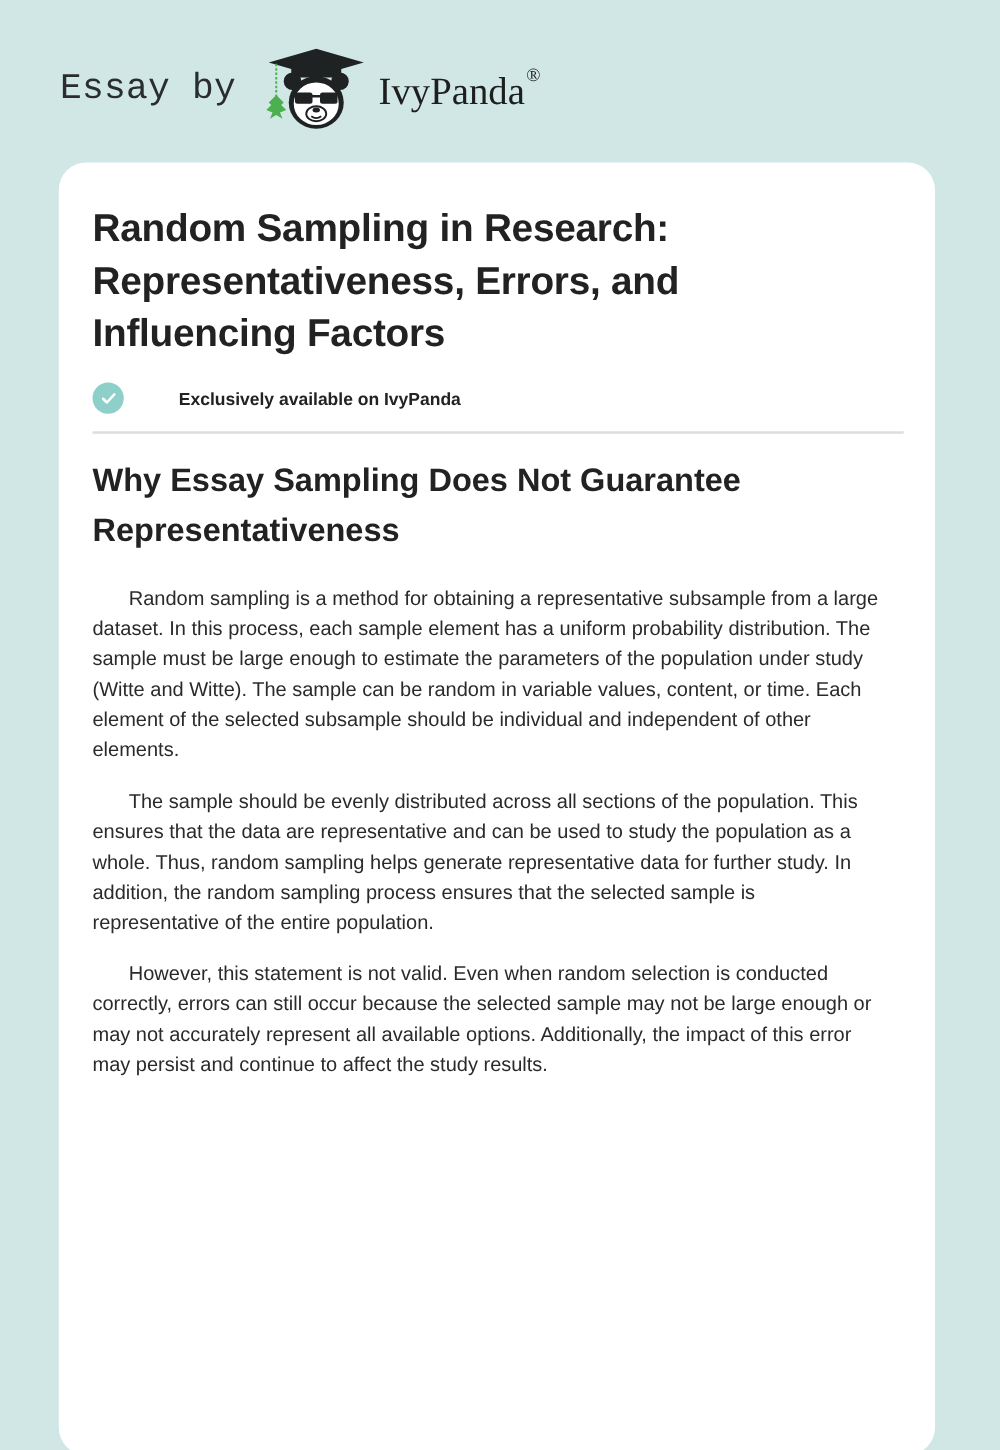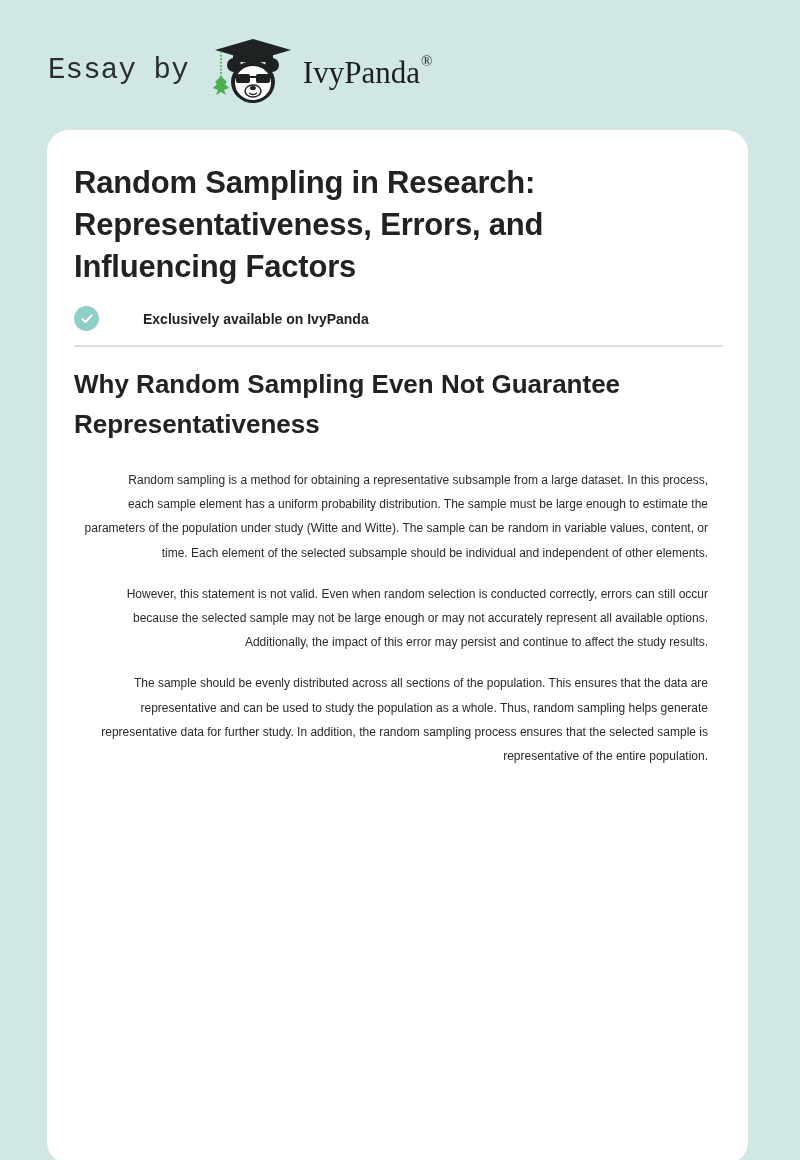--- a/index.html
+++ b/index.html
@@ -115,25 +115,24 @@
       color: #222;
     }
     .body-text {
       position: absolute;
       left: 27px;
       top: 338px;
       width: 650px;
     }
     .body-text p {
       margin: 0 16px 17px 0;
-      font-size: 12px;
+      font-size: 16px;
       line-height: 24.2px;
       color: #2a2a2a;
       text-indent: 29px;
-      text-align: right;
     }
   </style>
 </head>
 <body>
 
 <div class="header">
   <span class="essay-by">Essay by</span>
   <div class="logo-mark">
     <svg width="92" height="72" viewBox="0 0 92 72">
 
@@ -169,20 +168,20 @@
     <span class="check-badge">
       <svg width="12" height="10" viewBox="0 0 12 10">
         <path d="M1.5 5 L4.5 8 L10.5 1.5" stroke="#ffffff" stroke-width="2" fill="none" stroke-linecap="round" stroke-linejoin="round"></path>
       </svg>
     </span>
     <span class="exclusive-label">Exclusively available on IvyPanda</span>
   </div>
 
   <div class="divider"></div>
 
-  <h2 class="section-heading">Why Random Sampling Even Not Guarantee Representativeness</h2>
+  <h2 class="section-heading">Why Essay Sampling Does Not Guarantee Representativeness</h2>
 
   <div class="body-text">
     <p>Random sampling is a method for obtaining a representative subsample from a large dataset. In this process, each sample element has a uniform probability distribution. The sample must be large enough to estimate the parameters of the population under study (Witte and Witte). The sample can be random in variable values, content, or time. Each element of the selected subsample should be individual and independent of other elements.</p>
+    <p>The sample should be evenly distributed across all sections of the population. This ensures that the data are representative and can be used to study the population as a whole. Thus, random sampling helps generate representative data for further study. In addition, the random sampling process ensures that the selected sample is representative of the entire population.</p>
     <p>However, this statement is not valid. Even when random selection is conducted correctly, errors can still occur because the selected sample may not be large enough or may not accurately represent all available options. Additionally, the impact of this error may persist and continue to affect the study results.</p>
-    <p>The sample should be evenly distributed across all sections of the population. This ensures that the data are representative and can be used to study the population as a whole. Thus, random sampling helps generate representative data for further study. In addition, the random sampling process ensures that the selected sample is representative of the entire population.</p>
   </div>
 </main>
 
 </body></html>

